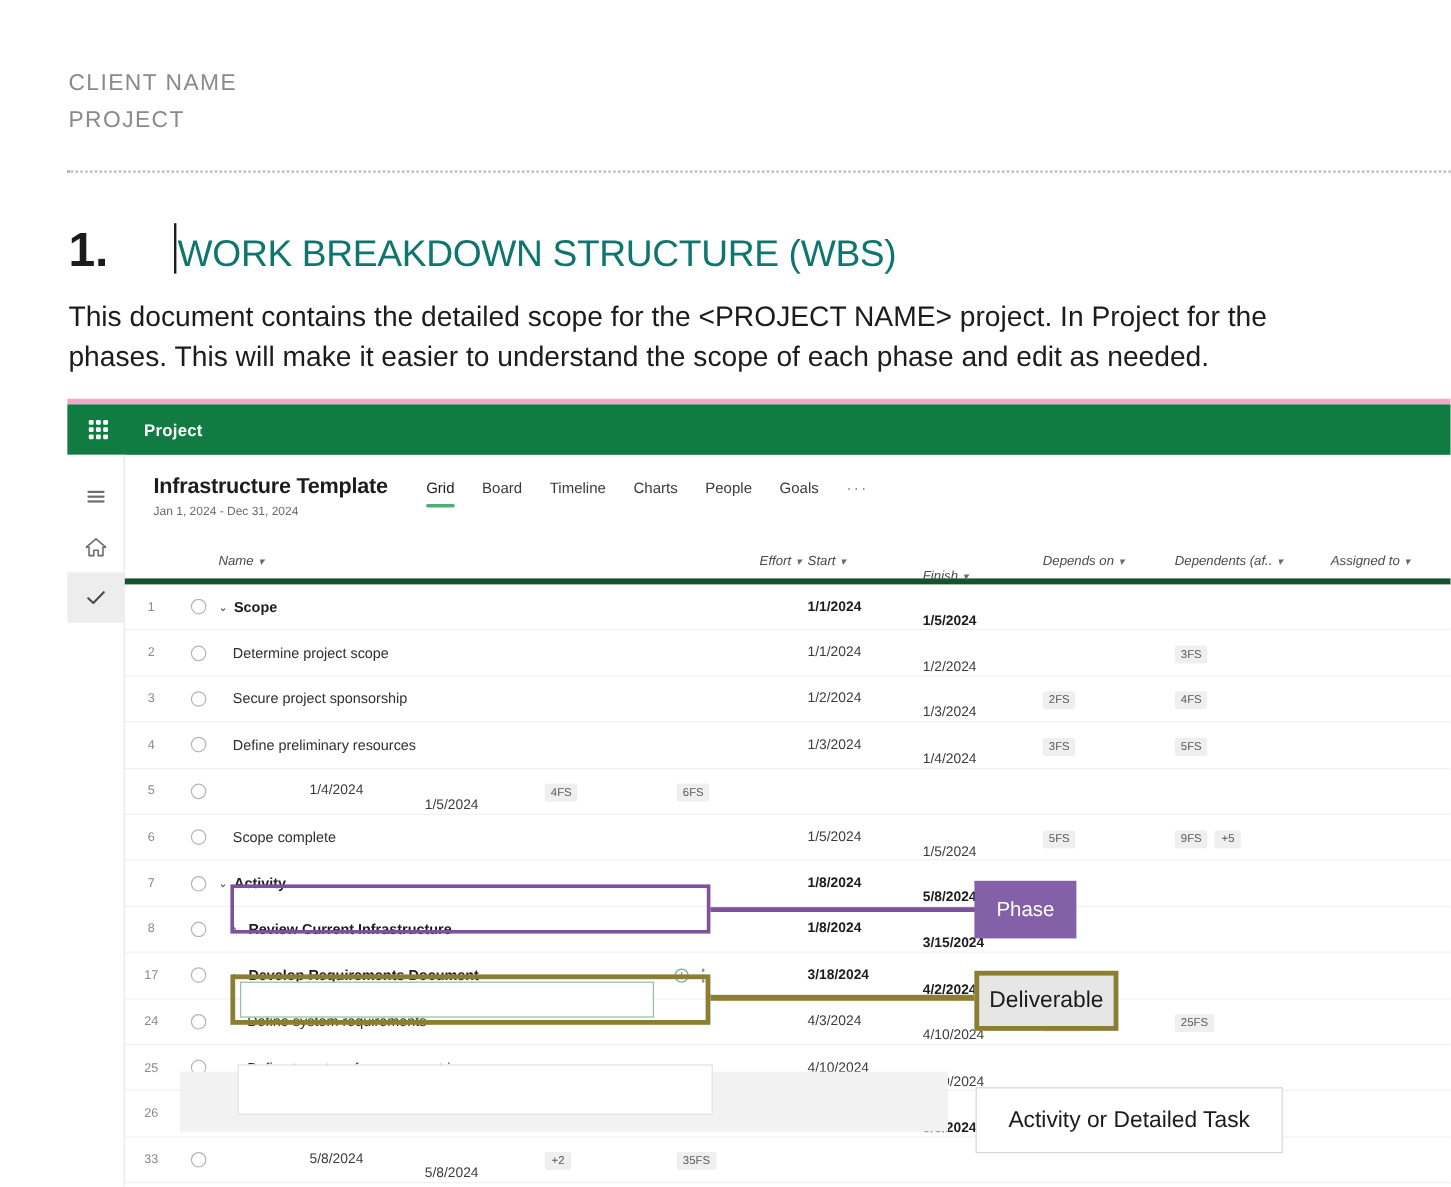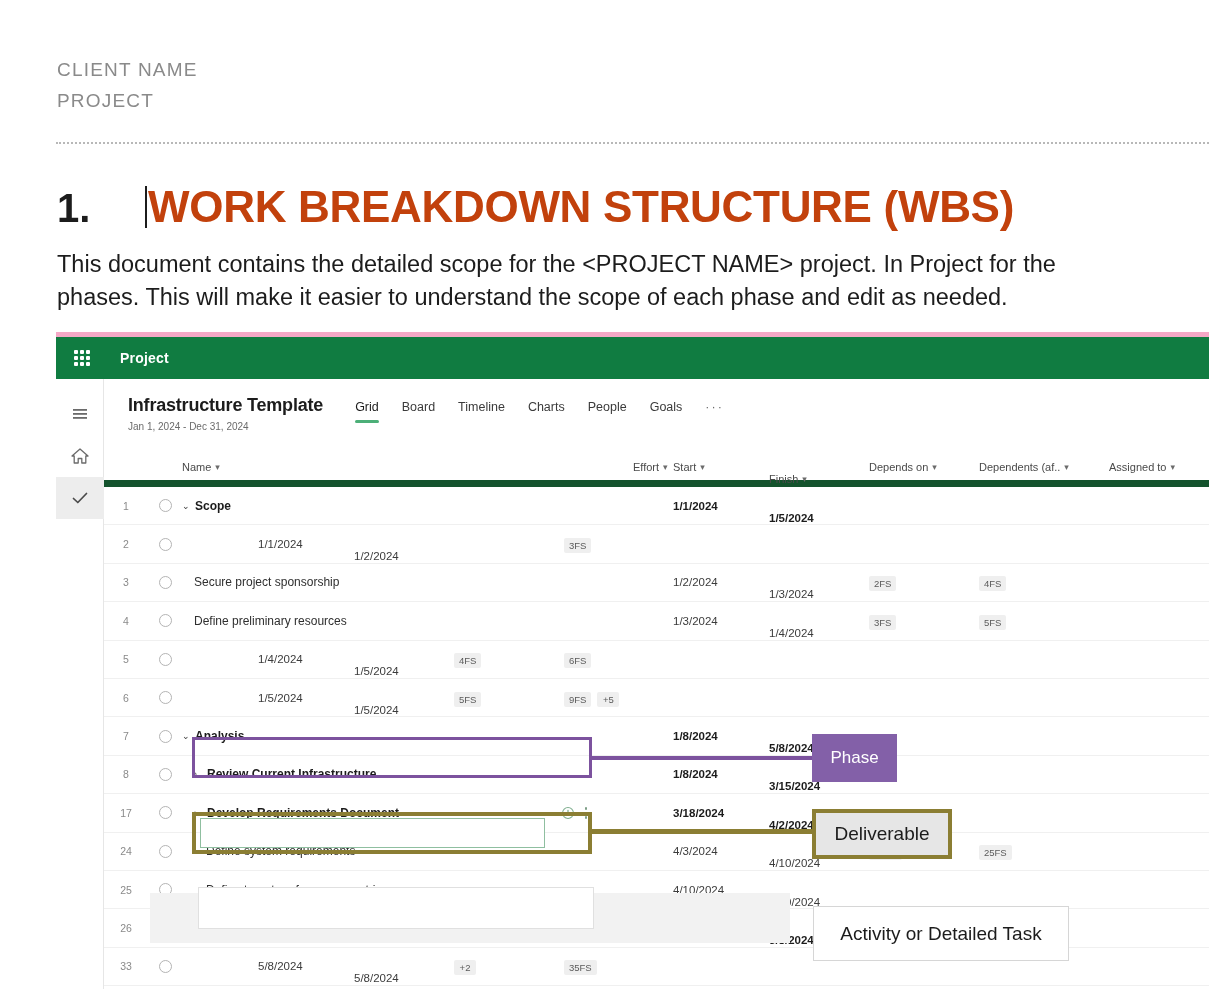--- a/index.html
+++ b/index.html
@@ -31,21 +31,21 @@
   }
   .h1-num {
     font-size:40px; font-weight:700; color:#1c1c1c;
     width:88px; flex:0 0 88px;
   }
   .h1-caret {
     width:2px; height:42px; background:#1c1c1c;
     display:inline-block; position:relative; top:6px; margin-right:1px;
   }
   .h1-text {
-    font-size:44px; font-weight:700; color:#c2410c;
+    font-size:31px; font-weight:400; color:#0f766e;
     letter-spacing:-0.3px; white-space:nowrap;
   }
 
   .body-para {
     position:absolute; left:57px; top:248px; width:1160px;
     font-size:23.5px; line-height:33px; color:#1c1c1c;
     white-space:nowrap; overflow:hidden;
   }
   .body-para div { white-space:nowrap; }
 
@@ -90,21 +90,21 @@
          padding-bottom:9px; white-space:nowrap; }
   .tab.active { color:#1c1c1c; }
   .tab.active::after { content:""; position:absolute; left:0; right:0; bottom:0;
     height:3px; background:#4caf78; border-radius:2px; }
   .tab.more { letter-spacing:2px; color:#6b6b6b; }
 
   
   .grid { margin-top:21px; width:100%; }
   .grow { display:flex; align-items:center; height:38.4px; position:relative;
           border-bottom:1px solid #f0f0f0; }
-  .grid-head { height:34px; border-bottom:7px solid #14532d; }
+  .grid-head { height:34px; border-bottom:5px solid #14532d;font-style:italic; }
   .grid-head .cell { font-size:11px; color:#4a4a4a; }
 
   .c-num   { width:44px; flex:0 0 44px; text-align:center; font-size:10.5px; color:#8a8a8a; }
   .c-chk   { width:34px; flex:0 0 34px; display:flex; justify-content:center; }
   .c-name  { flex:1 1 auto; min-width:0; font-size:12px; color:#2f2f2f; position:relative;
              display:flex; align-items:center; }
   .c-eff   { width:76px; flex:0 0 76px; font-size:11px; color:#4a4a4a;padding-left:36px; }
   .c-start { width:96px; flex:0 0 96px; font-size:11.5px; color:#3b3b3b; }
   .c-fin   { width:100px; flex:0 0 100px; font-size:11.5px; color:#3b3b3b;margin-top:24px; }
   .c-dep   { width:110px; flex:0 0 110px; }
@@ -153,21 +153,21 @@
     border:4px solid #8b7e33; background:transparent; z-index:14;
   }
   .inner-deliv {
     left:200px; top:818px; width:345px; height:30px;
     border:1px solid #8fbfa0; background:#ffffff; z-index:13;
   }
   .line-deliv {
     left:592px; top:829px; width:225px; height:5px; background:#8b7e33; z-index:13;
   }
   .lbl-deliv {
-    left:812px; top:809px; width:140px; height:50px; background:#e6e6e6;
+    left:812px; top:809px; width:120px; height:50px; background:#e6e6e6;
     border:4px solid #8b7e33;
     display:flex; align-items:center; justify-content:center;
     color:#1c1c1c; font-size:19px; z-index:15;
   }
 
   .box-activity {
     left:198px; top:887px; width:396px; height:42px;
     border:1px solid #e0e0e0; background:#ffffff; z-index:12;
   }
   .lbl-activity {
@@ -326,20 +326,23 @@
               <div class="c-fin datebold">1/5/2024</div>
               <div class="c-dep"></div>
               <div class="c-dept"></div>
               <div class="c-asg"></div>
             </div>
             <div class="grow">
               <div class="c-num">2</div>
               <div class="c-chk">
                 <span class="circle"></span>
               </div>
+              <div class="c-name indent1">
+                <span>Determine project scope</span>
+              </div>
               <div class="c-eff"></div>
               <div class="c-start">1/1/2024</div>
               <div class="c-fin">1/2/2024</div>
               <div class="c-dep"></div>
               <div class="c-dept"><span class="badge">3FS</span></div>
               <div class="c-asg"></div>
             </div>
             <div class="grow">
               <div class="c-num">3</div>
               <div class="c-chk">
@@ -380,35 +383,38 @@
               <div class="c-fin">1/5/2024</div>
               <div class="c-dep"><span class="badge">4FS</span></div>
               <div class="c-dept"><span class="badge">6FS</span></div>
               <div class="c-asg"></div>
             </div>
             <div class="grow">
               <div class="c-num">6</div>
               <div class="c-chk">
                 <span class="circle"></span>
               </div>
+              <div class="c-name indent1">
+                <span>Scope complete</span>
+              </div>
               <div class="c-eff"></div>
               <div class="c-start">1/5/2024</div>
               <div class="c-fin">1/5/2024</div>
               <div class="c-dep"><span class="badge">5FS</span></div>
               <div class="c-dept"><span class="badge">9FS</span><span class="badge">+5</span></div>
               <div class="c-asg"></div>
             </div>
             <div class="grow">
               <div class="c-num">7</div>
               <div class="c-chk">
                 <span class="circle"></span>
               </div>
               <div class="c-name">
                 <span class="twisty">⌄</span>
-                <span class="bold">Analysis</span>
+                <span class="bold">Activity</span>
               </div>
               <div class="c-eff"></div>
               <div class="c-start datebold">1/8/2024</div>
               <div class="c-fin datebold">5/8/2024</div>
               <div class="c-dep"></div>
               <div class="c-dept"></div>
               <div class="c-asg"></div>
             </div>
             <div class="grow">
               <div class="c-num">8</div>

